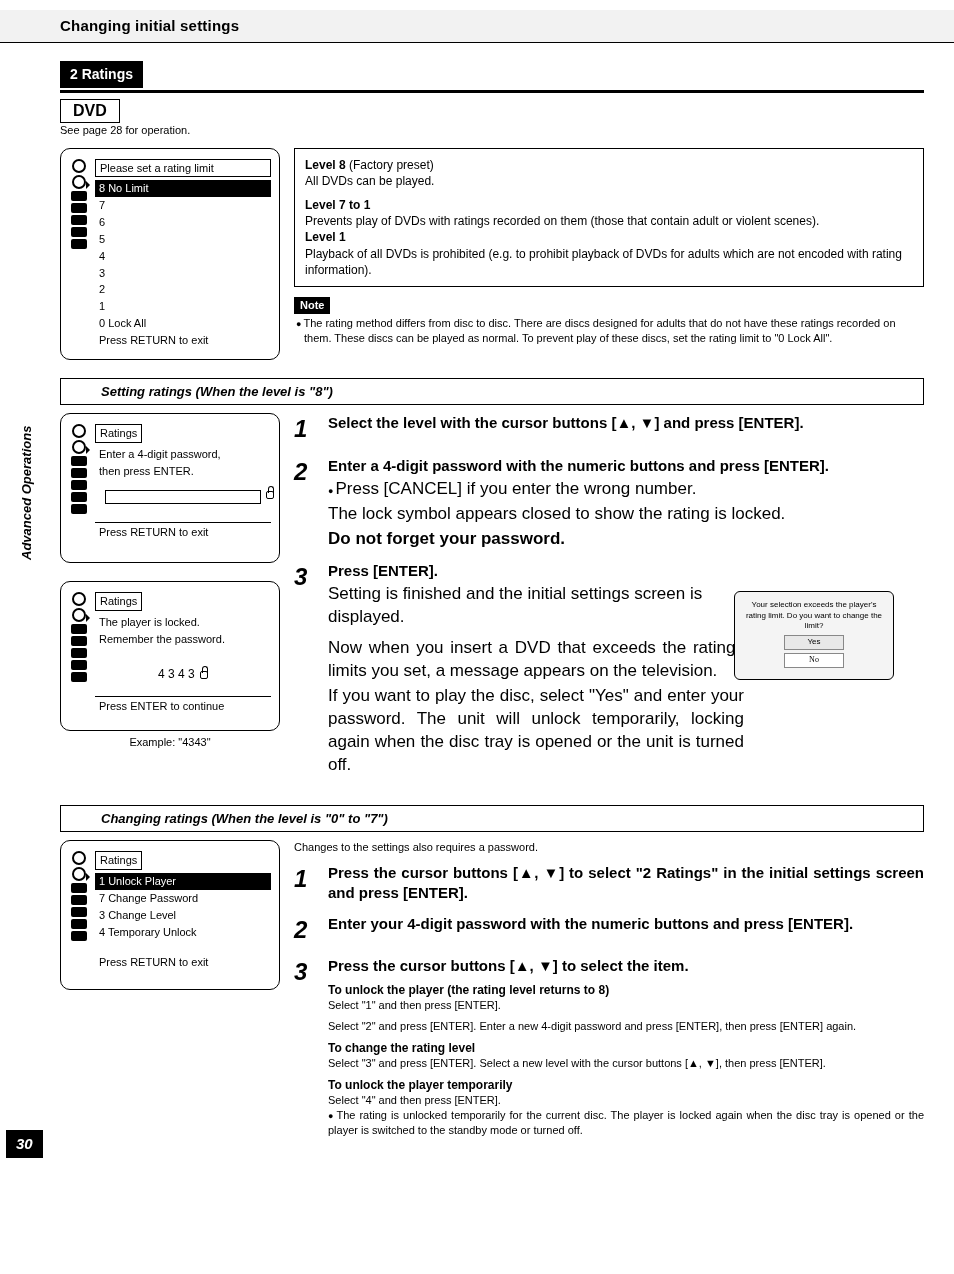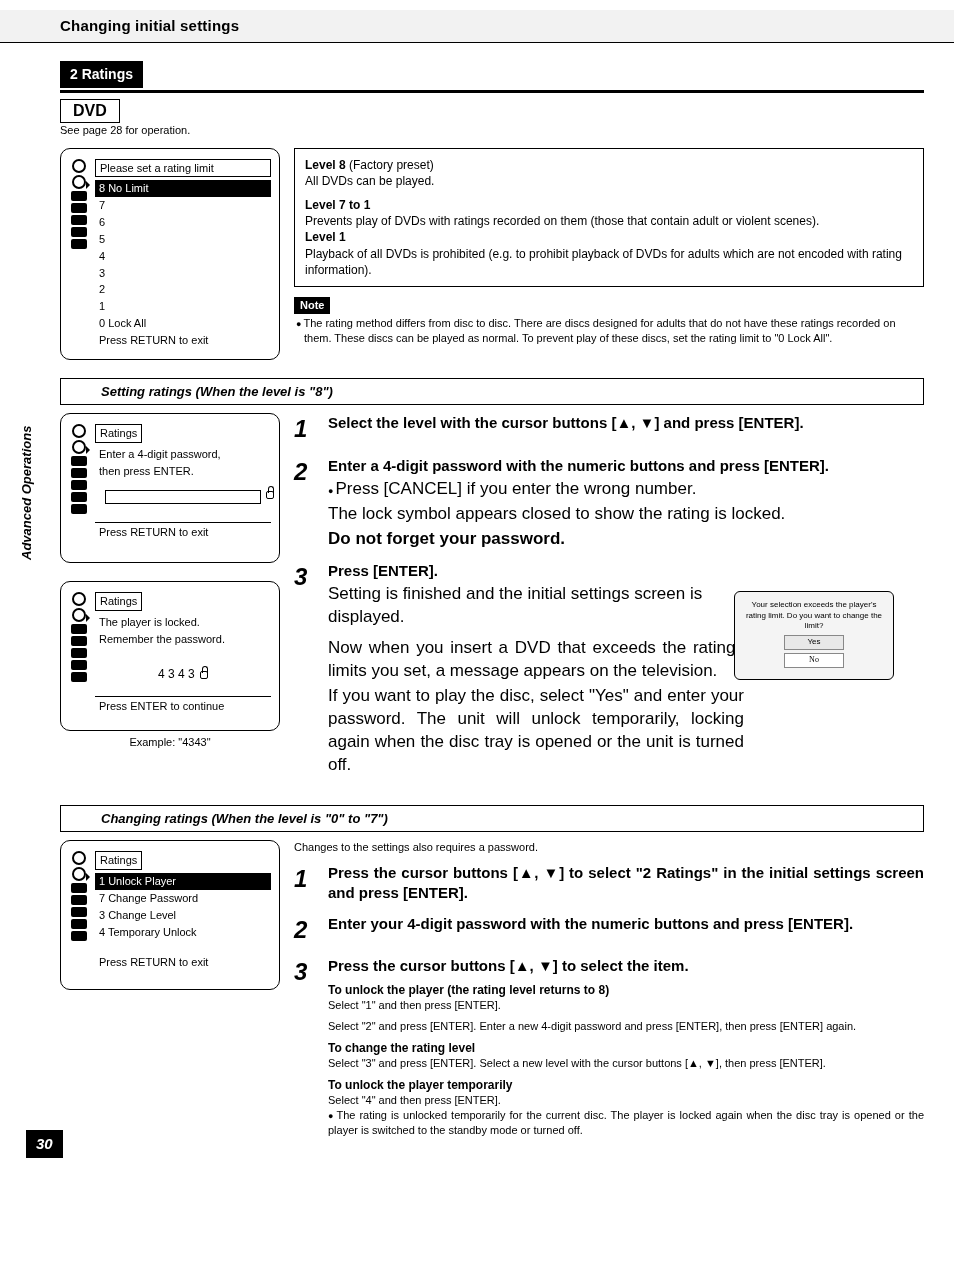--- a/index.html
+++ b/index.html
@@ -72,21 +72,21 @@
     font-size: 8px; text-align: center; background:#f4f4f4; position:absolute; right:30px;
   }
   .tv-btn { border:1px solid #888; background: #e8e8e8; margin: 3px auto; padding:1px; width: 60px; font-size:8px; }
   .sidebar-label {
     position: absolute; left: 18px; top: 560px; transform: rotate(-90deg);
     transform-origin: left top; font-style: italic; font-weight: bold; font-size: 13px;
     white-space: nowrap;
   }
   .page-num {
     position: absolute; left: 6px; bottom: 10px; background: #000; color: #fff;
-    font-style: italic; font-weight: bold; font-size: 15px; padding: 4px 10px; margin-left: 20px;
+    font-style: italic; font-weight: bold; font-size: 15px; padding: 4px 10px;
   }
   .sub-item { margin-top: 6px; }
   .sub-item .t { font-weight: bold; font-size: 12px; }
   .sub-item .d { font-size: 11px; text-align: justify; }
   .example-caption { font-size: 11px; text-align: center; margin-top: 4px; }
   .bold { font-weight: bold; }
   .bullet::before{content:"●";font-size:9px;margin-right:2px;}
 </style>
 </head>
 <body>

